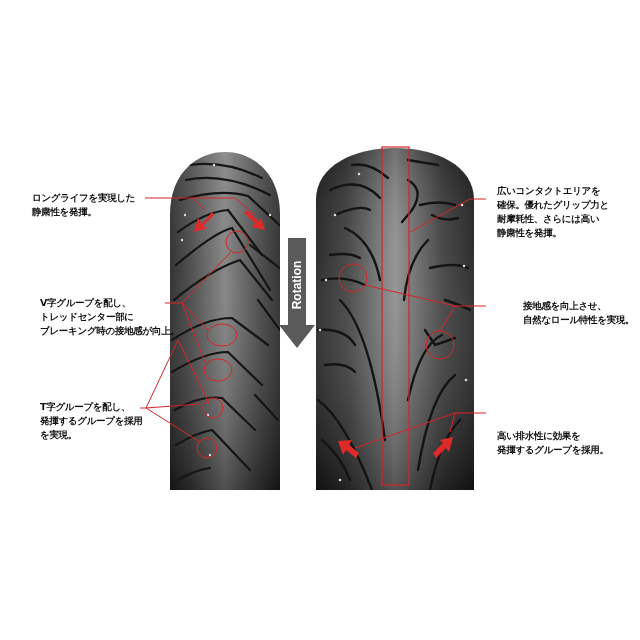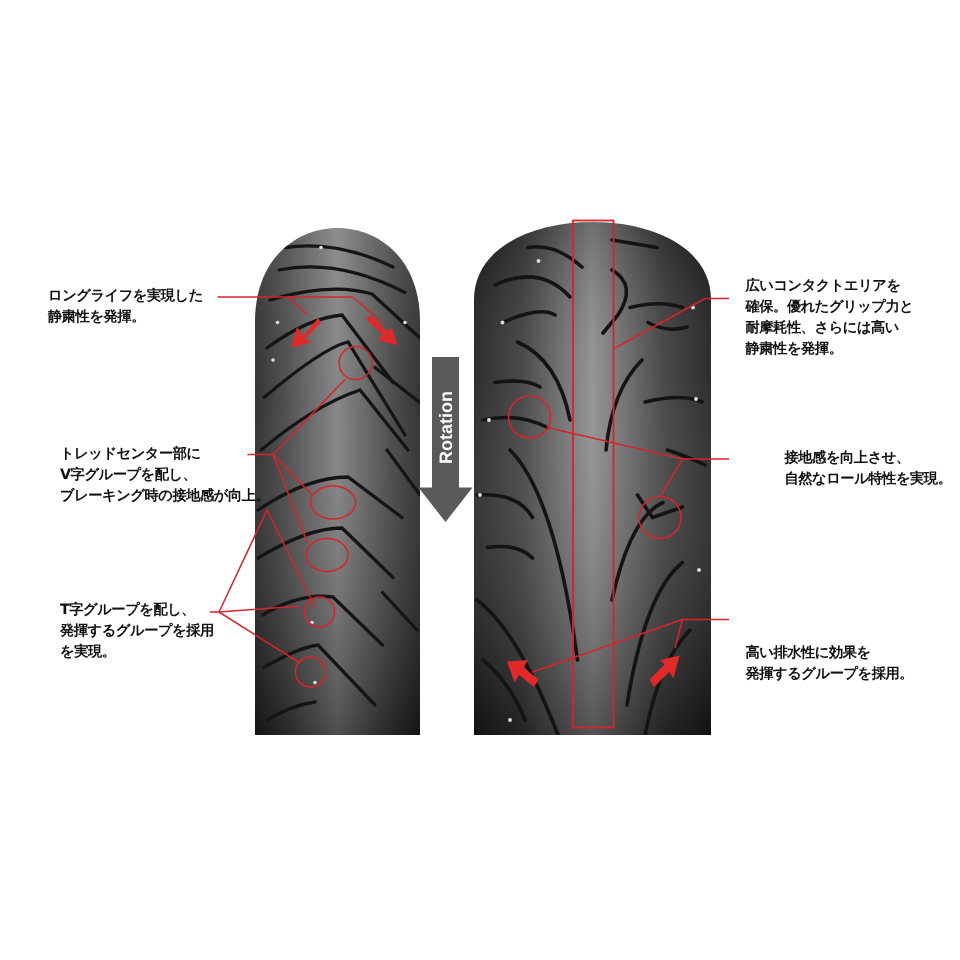--- a/index.html
+++ b/index.html
@@ -170,22 +170,22 @@
 <div class="rot-label">
   <span>Rotation</span>
 </div>
 
 <div class="note" style="left:32px; top:191px;">
   <span>ロングライフを実現した</span>
   <span>静粛性を発揮。</span>
 </div>
 
 <div class="note" style="left:40px; top:296px;">
+  <span>V字グループを配し、</span>
   <span>トレッドセンター部に</span>
-  <span>V字グループを配し、</span>
   <span>ブレーキング時の接地感が向上。</span>
 </div>
 
 <div class="note" style="left:40px; top:400px;">
   <span>T字グループを配し、</span>
   <span>発揮するグループを採用</span>
   <span>を実現。</span>
 </div>
 
 <div class="note" style="left:497px; top:184px;">

